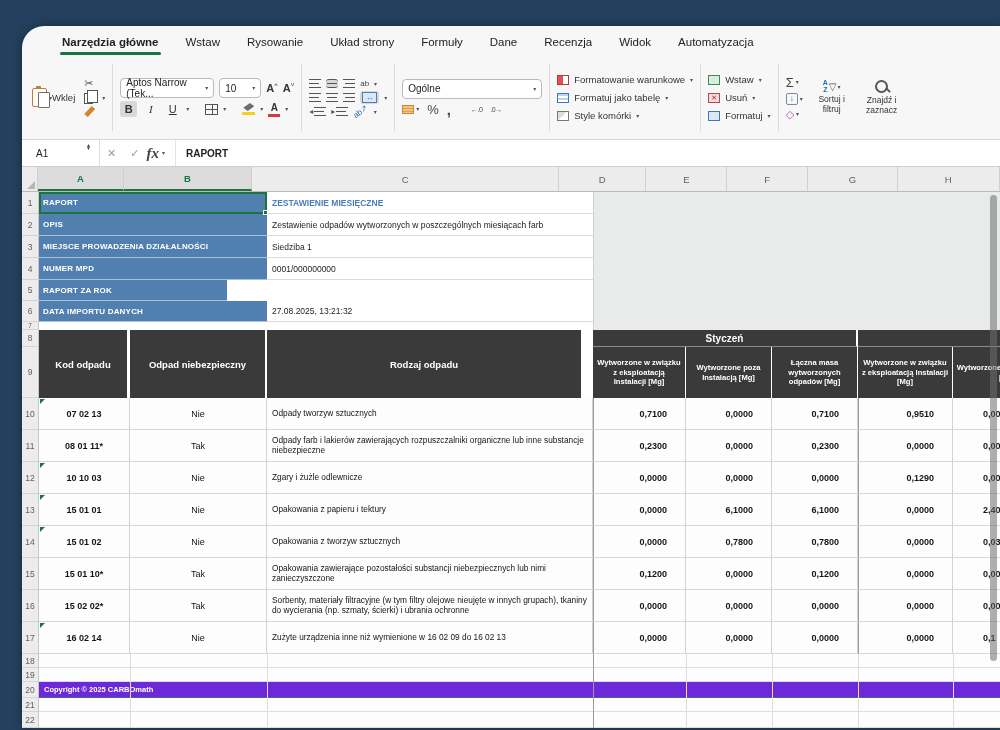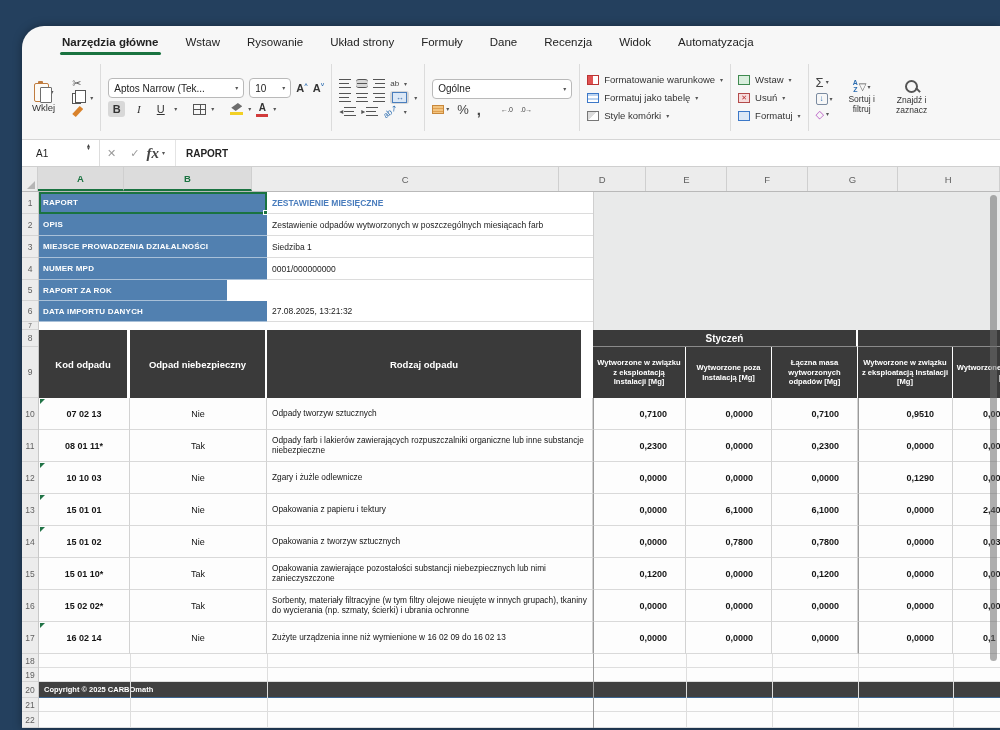--- a/index.html
+++ b/index.html
@@ -19,21 +19,21 @@
   
   .ribbon{position:absolute;left:0;top:30px;right:0;height:84px;display:flex;align-items:stretch;
           padding:6px 0 6px 10px;font-size:9.5px;color:#333;border-bottom:1px solid #d6d6d6}
   .rgroup{display:flex;flex-direction:column;justify-content:center;gap:3px}
   .gdiv{width:1px;background:#dcdcdc;margin:2px 7px}
   .rrow{display:flex;align-items:center;gap:5px}
   .dd{font-size:6px;color:#555;line-height:1}
   .selbox{background:#fff;border:1px solid #b9b9b9;border-radius:4px;height:20px;display:flex;
           align-items:center;justify-content:space-between;padding:0 5px;font-size:10px;color:#222}
   
-  .paste{display:flex;flex-direction:column;align-items:center;margin-right:12px}
+  .paste{display:flex;flex-direction:row;align-items:center;margin-right:4px}
   .ic-clipboard{position:relative;width:15px;height:19px;border:1.5px solid #c07c3f;border-radius:2px;background:#fdfbf7}
   .ic-clipboard::before{content:"";position:absolute;left:3px;top:-3px;width:5px;height:3px;background:#c07c3f;border-radius:1px}
   .ic-clipboard::after{content:"";position:absolute;right:-4px;top:3px;width:10px;height:14px;background:#fff;border:1.2px solid #6e6e6e;border-radius:1px}
   .ic-copy{position:relative;width:9px;height:11px;border:1.2px solid #555;background:#fff;margin:2px 4px 0 0}
   .ic-copy::after{content:"";position:absolute;left:2px;top:-4px;width:9px;height:11px;border:1.2px solid #555;background:#fff}
   .ic-brush{width:11px;height:11px;background:#d9822b;clip-path:polygon(0 72%,68% 0,100% 28%,32% 100%)}
   .scis{font-size:11px;color:#555;line-height:1}
   
   .bBtn{width:17px;height:16px;border-radius:3px;display:flex;align-items:center;justify-content:center;font-size:11px}
   .bBtn.on{background:#d8d8d8}
@@ -116,21 +116,21 @@
   .dc{height:100%;border-right:1px solid #d2d2d2;border-bottom:1px solid #d9d9d9;display:flex;align-items:center;
       font-size:9px;color:#141414;position:relative;background:#fdfdfd}
   .dc.ctr{justify-content:center;font-weight:600}
   .dc.haz{justify-content:center;font-weight:400}
   .dc.nm{font-size:8.3px;line-height:1.2;padding:4px 5px;font-weight:400}
   .dc.num{justify-content:flex-end;padding-right:18px;font-weight:600}
   .dc.numh{justify-content:flex-start;padding-left:30px;font-weight:600;border-right:none}
   .dc.mline{border-left:1px solid #9a9a9a}
   .flag{position:absolute;left:1px;top:1px;width:0;height:0;border-top:5px solid #217346;border-right:5px solid transparent}
   .erow{position:absolute;left:0;width:100%;border-bottom:1px solid #dedede;background:#fdfdfd}
-  .cprow{background:#404040;color:#fff;font-weight:700;font-size:7.5px;display:flex;align-items:center;
+  .cprow{background:#6d28d9;color:#fff;font-weight:700;font-size:7.5px;display:flex;align-items:center;
          padding-left:5px;border-bottom:1px solid #3c6590}
   .vline{position:absolute;width:1px;background:#dedede}
   .vline.dark{background:#9a9a9a}
   .selrect{position:absolute;border:2px solid #1a7340;pointer-events:none}
   .handle{position:absolute;width:5px;height:5px;background:#1a7340;border:1px solid #fff;right:-3px;bottom:-3px}
   .scrollbar{position:absolute;right:3px;top:169px;width:7px;height:466px;border-radius:4px;background:rgba(110,110,110,.55)}
 </style>
 </head>
 <body>
 
@@ -166,21 +166,21 @@
               <span class="dd">▾</span>
             </span>
           <span class="ic-brush"></span>
         </div>
       </div>
     </div>
     <div class="gdiv"></div>
 
     <div class="rgroup">
       <div class="rrow">
-        <div class="selbox" style="width:136px">
+        <div class="selbox" style="width:94px">
           <span>Aptos Narrow (Tek...</span>
             <span class="dd">▾</span>
         </div>
         <div class="selbox" style="width:42px">
           <span>10</span>
             <span class="dd">▾</span>
         </div>
         <span class="fA"><span>A</span><span class="sup">^</span></span>
         <span class="fA"><span>A</span><span class="sup">˅</span></span>
       </div>

